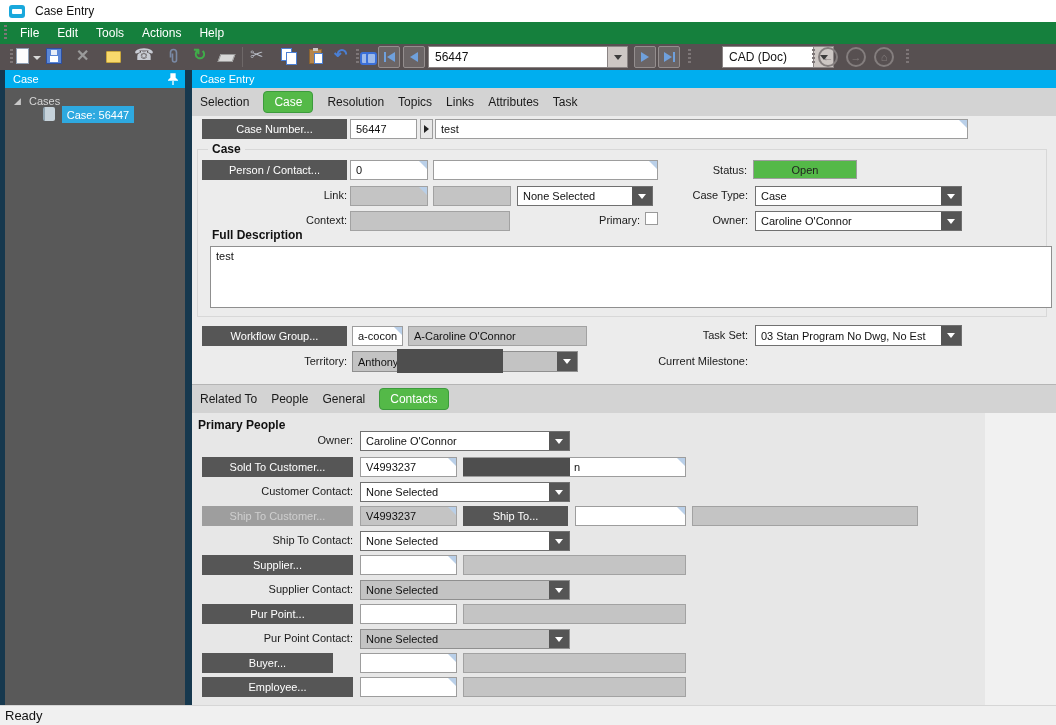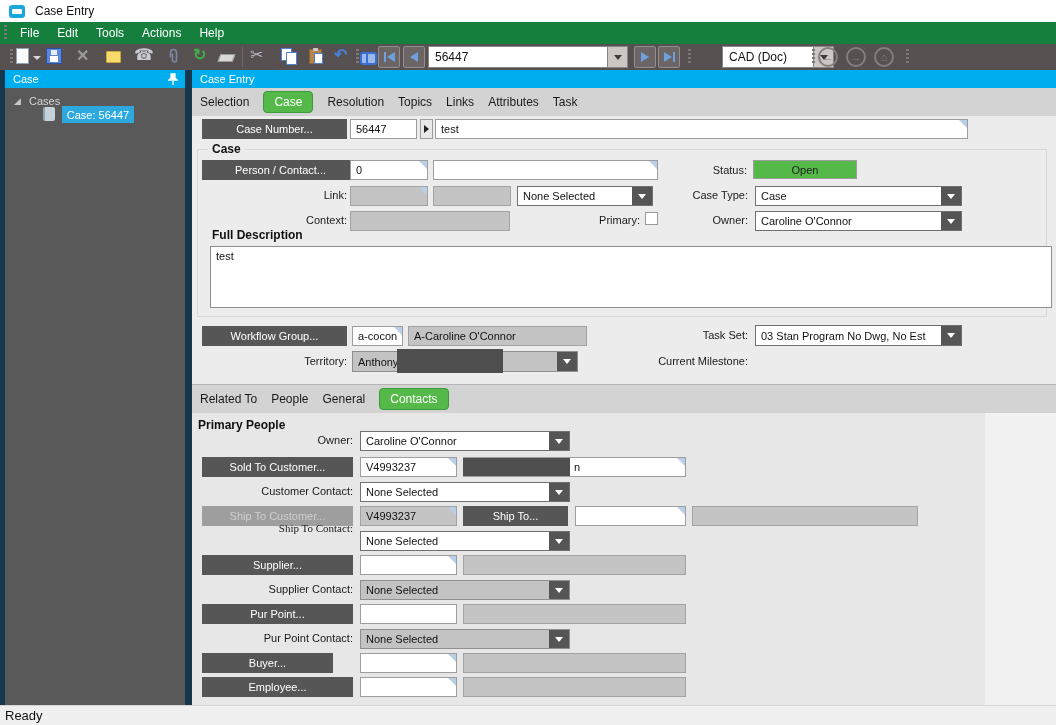--- a/index.html
+++ b/index.html
@@ -228,21 +228,21 @@
   <div class="content-upper">
 
     <div class="btn-dark" style="left:10px; top:3px; width:145px; height:20px;">Case Number...</div>
     <div class="field" style="left:158px; top:3px; width:67px; height:20px;">56447</div>
     <div class="arrow-mini" style="left:228px; top:3px; width:13px; height:20px;"></div>
     <div class="field corner" style="left:243px; top:3px; width:533px; height:20px;">test</div>
 
     <div class="groupbox" style="left:5px; top:33px; width:850px; height:168px;"></div>
     <div class="grouplabel" style="left:16px; top:26px;">Case</div>
 
-    <div class="btn-dark" style="left:10px; top:44px; width:157px; height:20px;">Person / Contact...</div>
+    <div class="btn-dark" style="left:10px; top:44px; width:145px; height:20px;">Person / Contact...</div>
     <div class="field corner" style="left:158px; top:44px; width:78px; height:20px;">0</div>
     <div class="field corner" style="left:241px; top:44px; width:225px; height:20px;"></div>
 
     <div class="lbl" style="left:508px; top:48px; width:47px;">Status:</div>
     <div class="status-open" style="left:561px; top:44px; width:104px; height:19px;">Open</div>
 
     <div class="lbl" style="left:60px; top:73px; width:95px;">Link:</div>
     <div class="field gray corner" style="left:158px; top:70px; width:78px; height:20px;"></div>
     <div class="field gray" style="left:241px; top:70px; width:78px; height:20px;"></div>
     <div class="combo" style="left:325px; top:70px; width:136px; height:20px;">
@@ -318,21 +318,21 @@
       <span class="val">None Selected</span>
         <span class="dd"></span>
     </div>
 
     <div class="btn-dark disabled" style="left:10px; top:93px; width:151px; height:20px;">Ship To Customer...</div>
     <div class="field gray corner" style="left:168px; top:93px; width:97px; height:20px;">V4993237</div>
     <div class="btn-dark" style="left:271px; top:93px; width:105px; height:20px;">Ship To...</div>
     <div class="field corner" style="left:383px; top:93px; width:111px; height:20px;"></div>
     <div class="field gray" style="left:500px; top:93px; width:226px; height:20px;"></div>
 
-    <div class="lbl" style="left:6px; top:109px; width:155px;font-family:Liberation Serif, serif;">Ship To Contact:</div>
+    <div class="lbl" style="left:6px; top:121px; width:155px;">Ship To Contact:</div>
     <div class="combo" style="left:168px; top:118px; width:210px; height:20px;">
       <span class="val">None Selected</span>
         <span class="dd"></span>
     </div>
 
     <div class="btn-dark" style="left:10px; top:142px; width:151px; height:20px;">Supplier...</div>
     <div class="field corner" style="left:168px; top:142px; width:97px; height:20px;"></div>
     <div class="field gray" style="left:271px; top:142px; width:223px; height:20px;"></div>
 
     <div class="lbl" style="left:6px; top:170px; width:155px;">Supplier Contact:</div>

